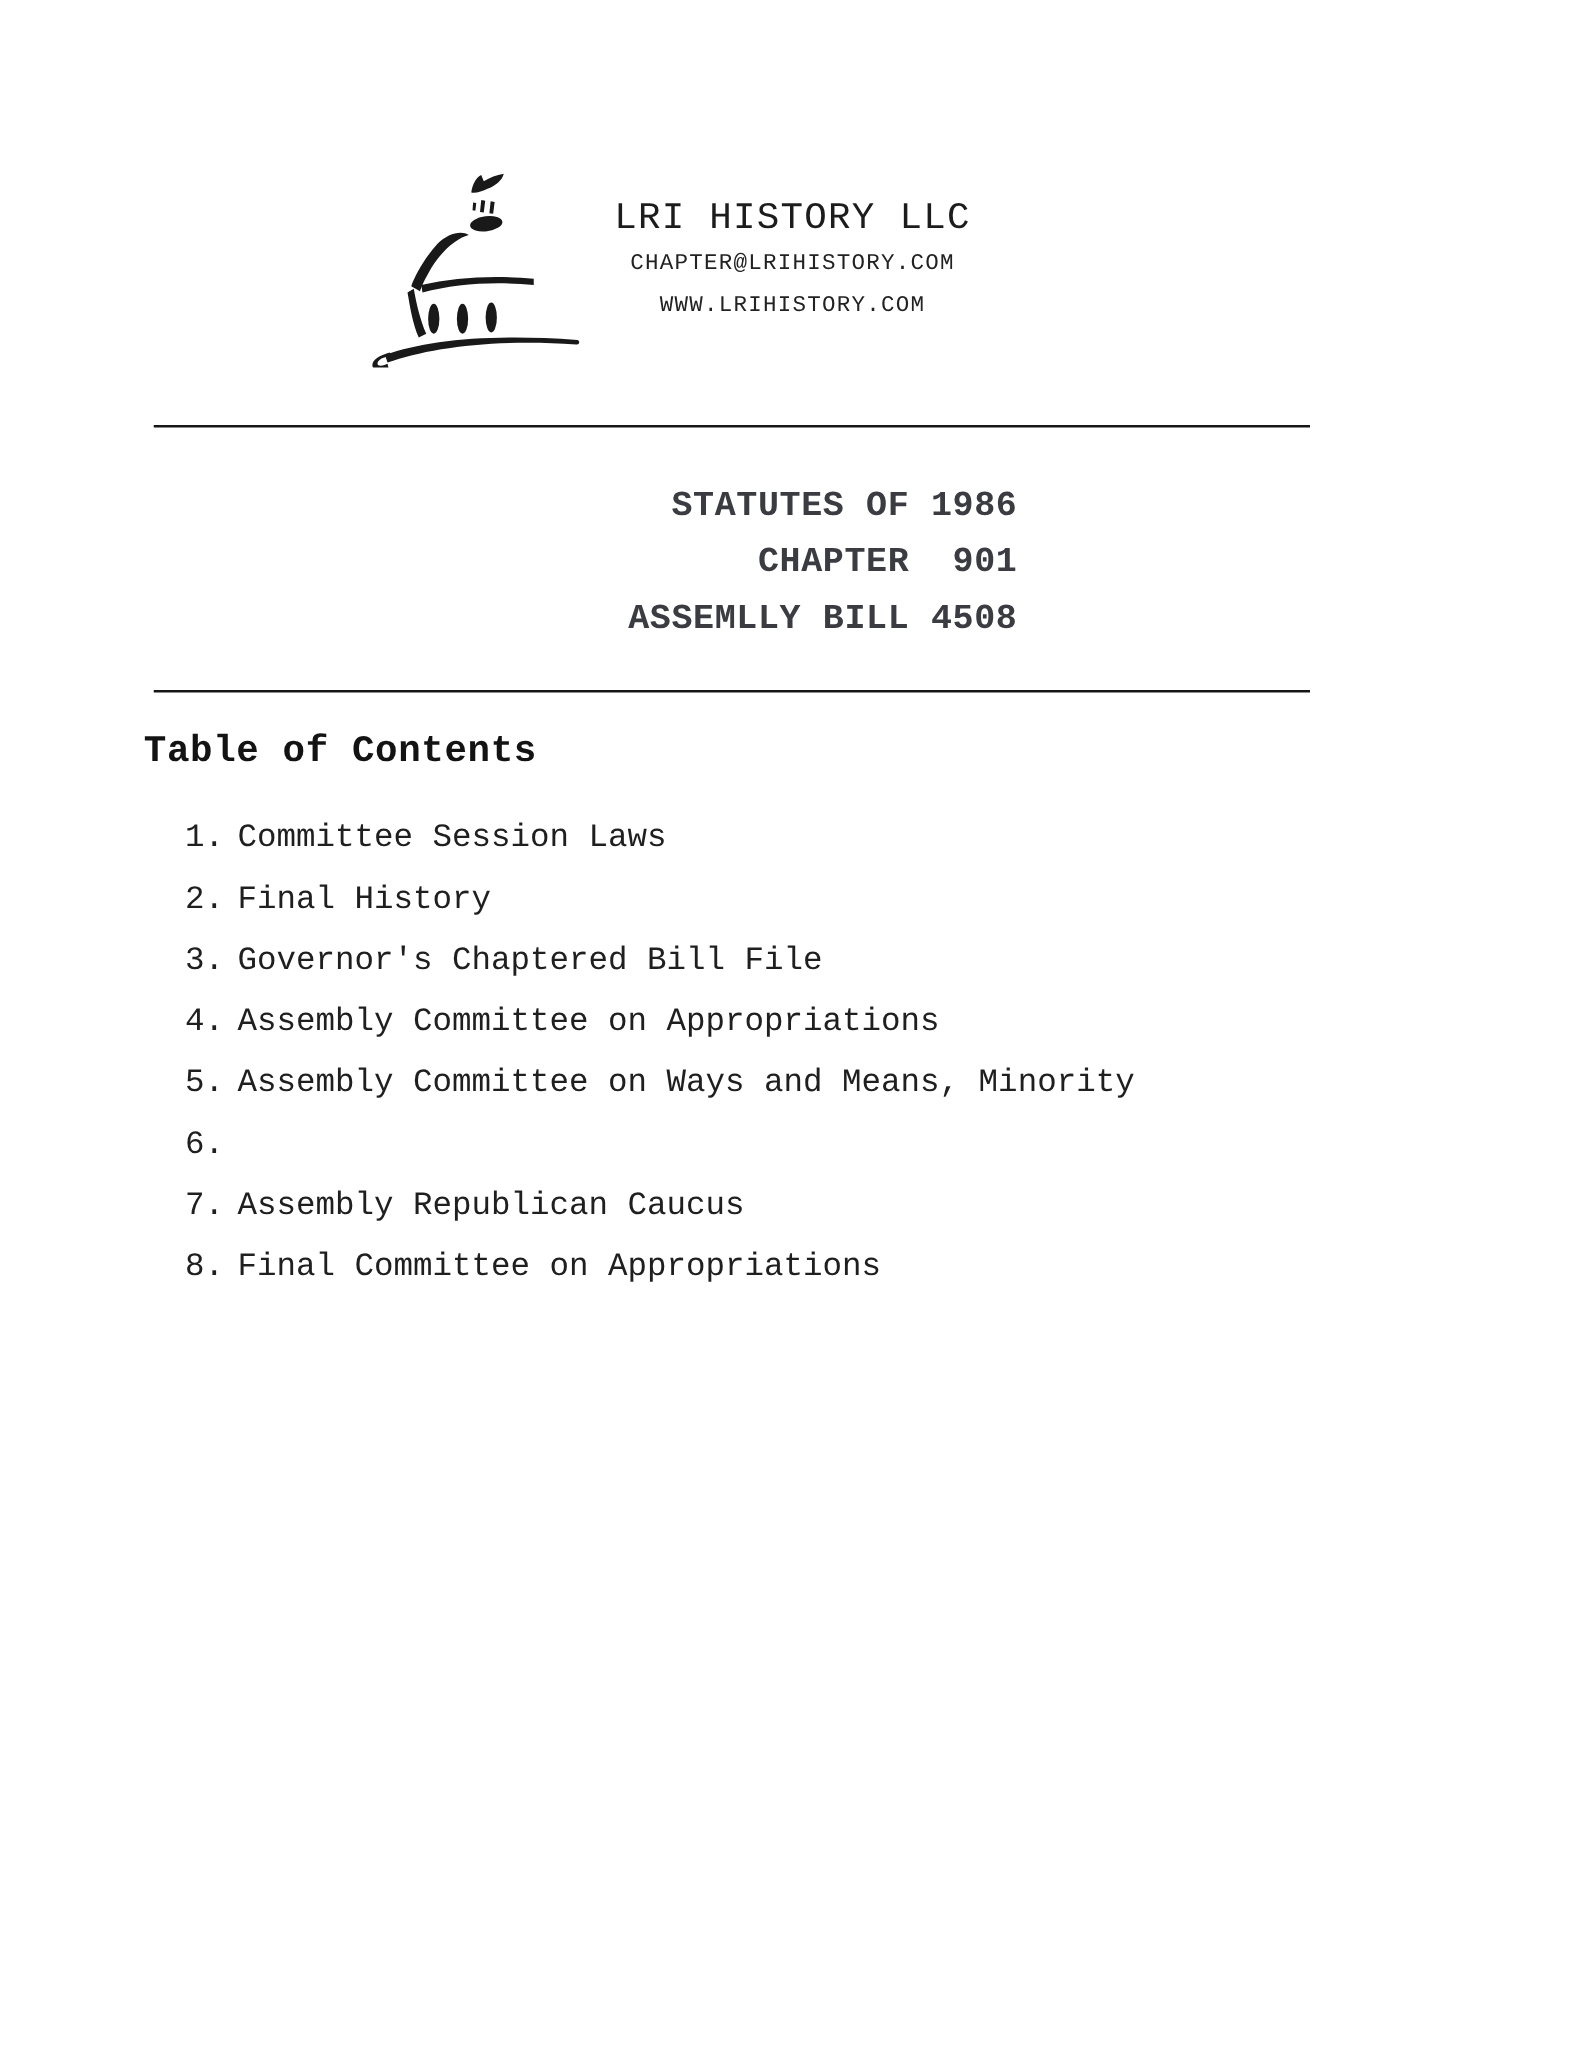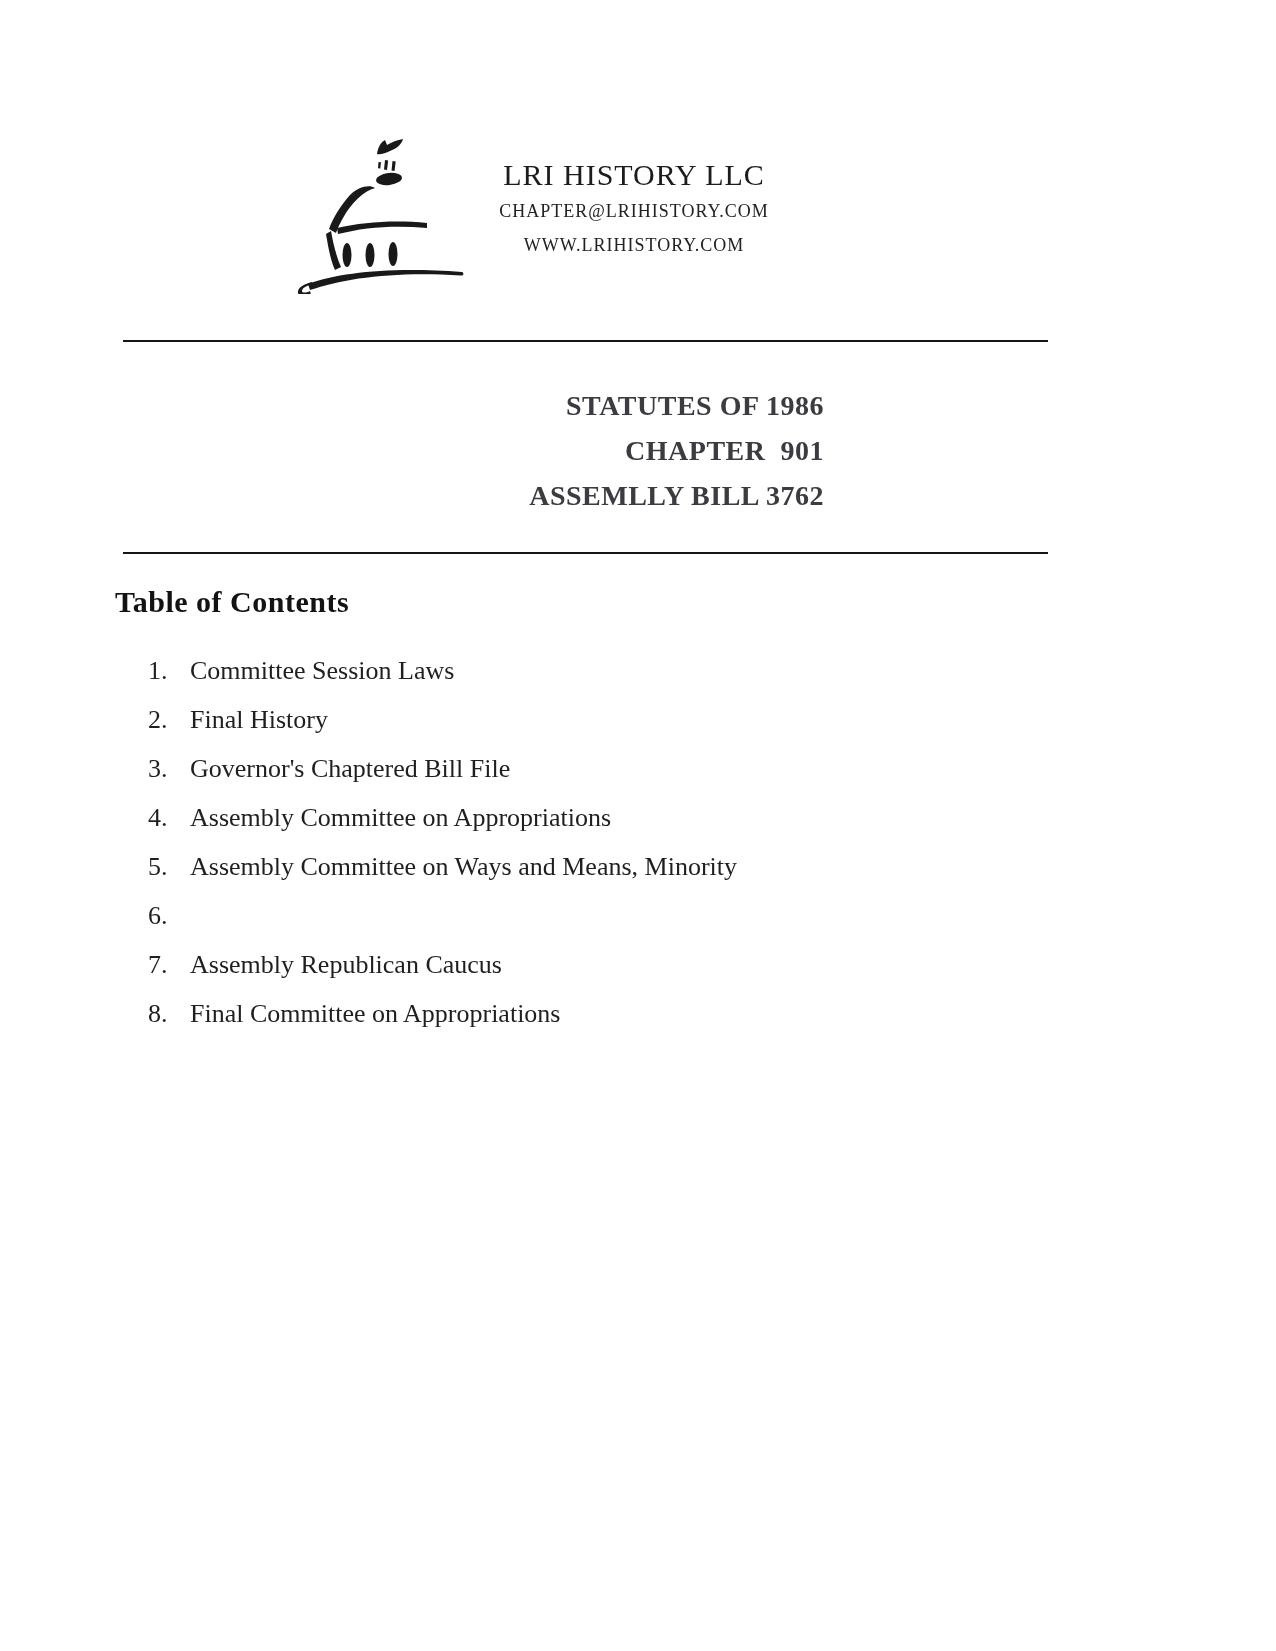--- a/index.html
+++ b/index.html
@@ -1,21 +1,21 @@
 <!DOCTYPE html>
 <html><head>
 <meta charset="utf-8">
 <style>
   html, body { margin: 0; padding: 0; background: #ffffff; }
   .page {
     position: relative;
     width: 1048px;
     height: 1651px;
     background: #ffffff;
-    font-family: Liberation Serif, serif;
+    font-family: Liberation Mono, monospace;
     color: #1e1e1e;
     overflow: hidden;
   }
 
   
   .logo {
     position: absolute;
     left: 292px;
     top: 124px;
     width: 182px;
@@ -60,21 +60,21 @@
     height: 0;
     border-top: 2px solid #161616;
   }
   .rule-1 { top: 340px; }
   .rule-2 { top: 552px; }
 
   
   .statutes {
     position: absolute;
     top: 383px;
-    right: 224px;
+    right: 234px;
     text-align: right;
     font-weight: bold;
     font-size: 28px;
     line-height: 45px;
     color: #3b3c41;
     letter-spacing: 0.5px;
   }
   .statutes div { white-space: pre; }
 
   
@@ -147,21 +147,21 @@
     <div class="company-name">LRI HISTORY LLC</div>
     <div class="company-email">CHAPTER@LRIHISTORY.COM</div>
     <div class="company-web">WWW.LRIHISTORY.COM</div>
   </div>
 
   <div class="rule rule-1"></div>
 
   <div class="statutes">
     <div>STATUTES OF 1986</div>
     <div>CHAPTER  901</div>
-    <div>ASSEMLLY BILL 3762</div>
+    <div>ASSEMLLY BILL 4508</div>
   </div>
 
   <div class="rule rule-2"></div>
 
   <div class="toc-heading">Table of Contents</div>
 
   <ol class="toc-list">
     <li>
       <span class="toc-num">1.</span>
       <span class="toc-label">Committee Session Laws</span>

